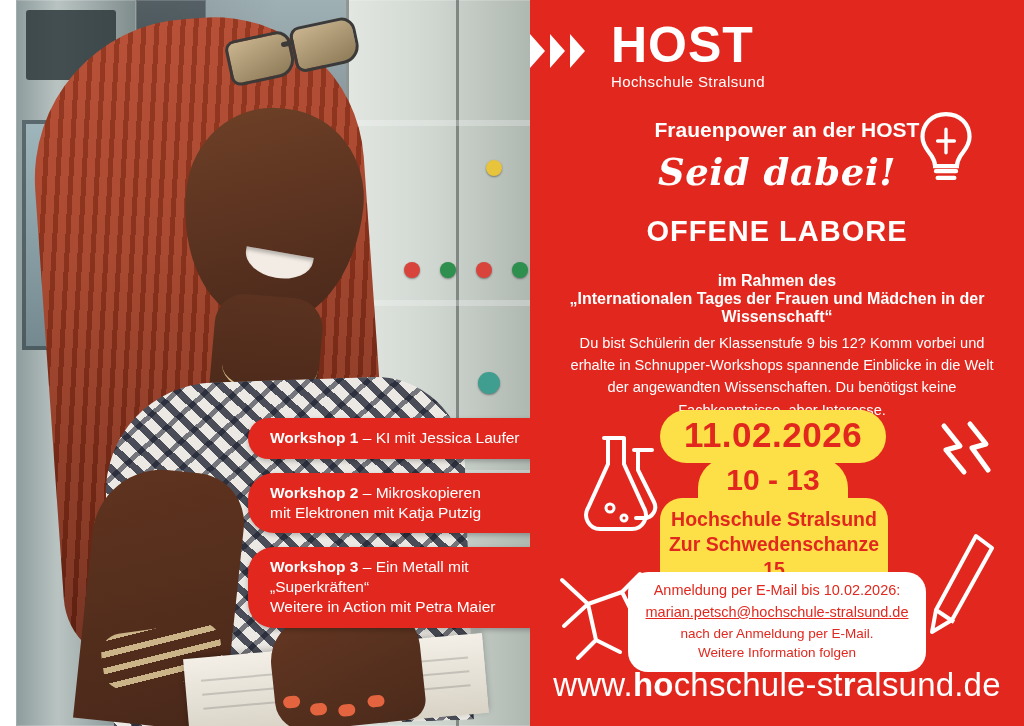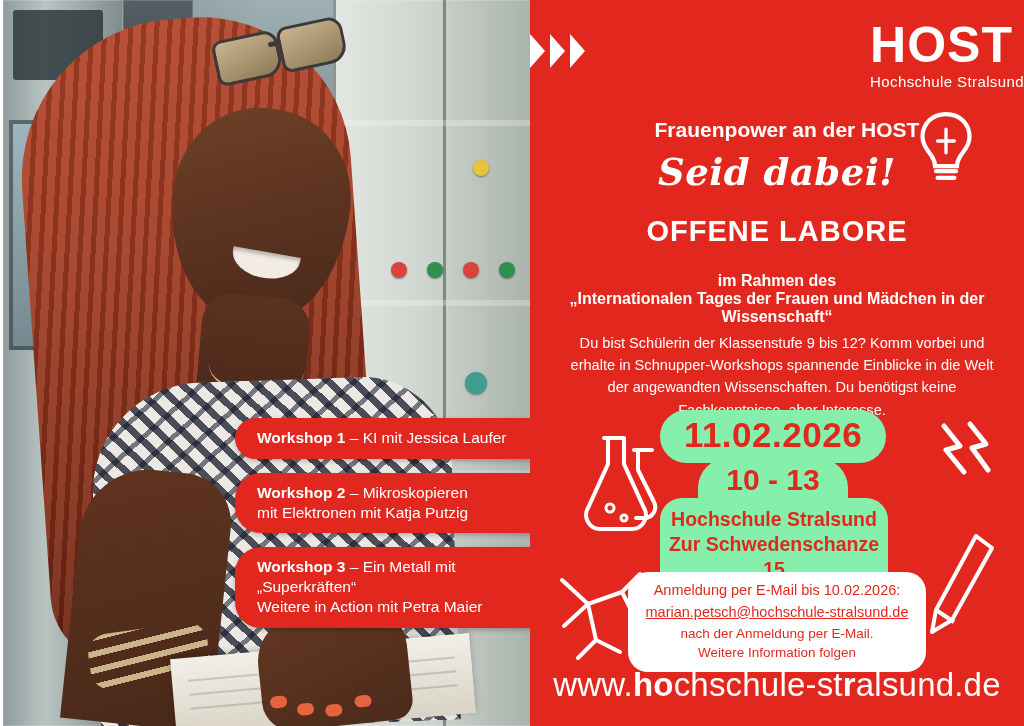--- a/index.html
+++ b/index.html
@@ -17,21 +17,21 @@
     position: relative;
     width: 1024px;
     height: 726px;
     background: #ffffff;
     overflow: hidden;
   }
 
   
   .photo-panel {
     position: absolute;
-    left: 3px; top: 0;
+    left: 16px; top: 0;
     width: 530px; height: 726px;
     overflow: hidden;
     background: #4d7c0f;
   }
   
   .photo-bg {
     position: absolute; inset: 0;
     background:
       linear-gradient(100deg, rgba(0,0,0,0.25) 0%, rgba(0,0,0,0) 40%),
       linear-gradient(180deg, #9fb0b4 0%, #7d8c90 22%, #6b7878 48%, #5d6565 72%, #4c5252 100%);
@@ -233,23 +233,23 @@
     background: #e2281e;
     color: #ffffff;
     text-align: center;
   }
 
   
   .logo-row {
     position: absolute;
     left: 0; right: 0; top: 22px;
     display: flex;
-    justify-content: space-between;
+    justify-content: flex-start;
     align-items: flex-start;
-    gap: 14px;
+    gap: 26px;
   }
   .logo-chevrons { display: flex; gap: 5px; margin-top: 12px; }
   .logo-chevrons span {
     display: block;
     width: 0; height: 0;
     border-top: 17px solid transparent;
     border-bottom: 17px solid transparent;
     border-left: 15px solid #ffffff;
   }
   .logo-text { text-align: left; }
@@ -313,21 +313,21 @@
 
   .body-text {
     position: absolute;
     left: 36px; right: 26px; top: 332px;
     font-size: 14.6px;
     line-height: 1.52;
   }
 
   
   .bubble {
-    background: #86efac;
+    background: #fde047;
     color: #e2281e;
     border-radius: 30px;
     font-weight: bold;
     display: inline-block;
   }
   .date-bubble {
     position: absolute;
     left: 130px; top: 410px;
     width: 226px;
     padding: 5px 0 8px;

